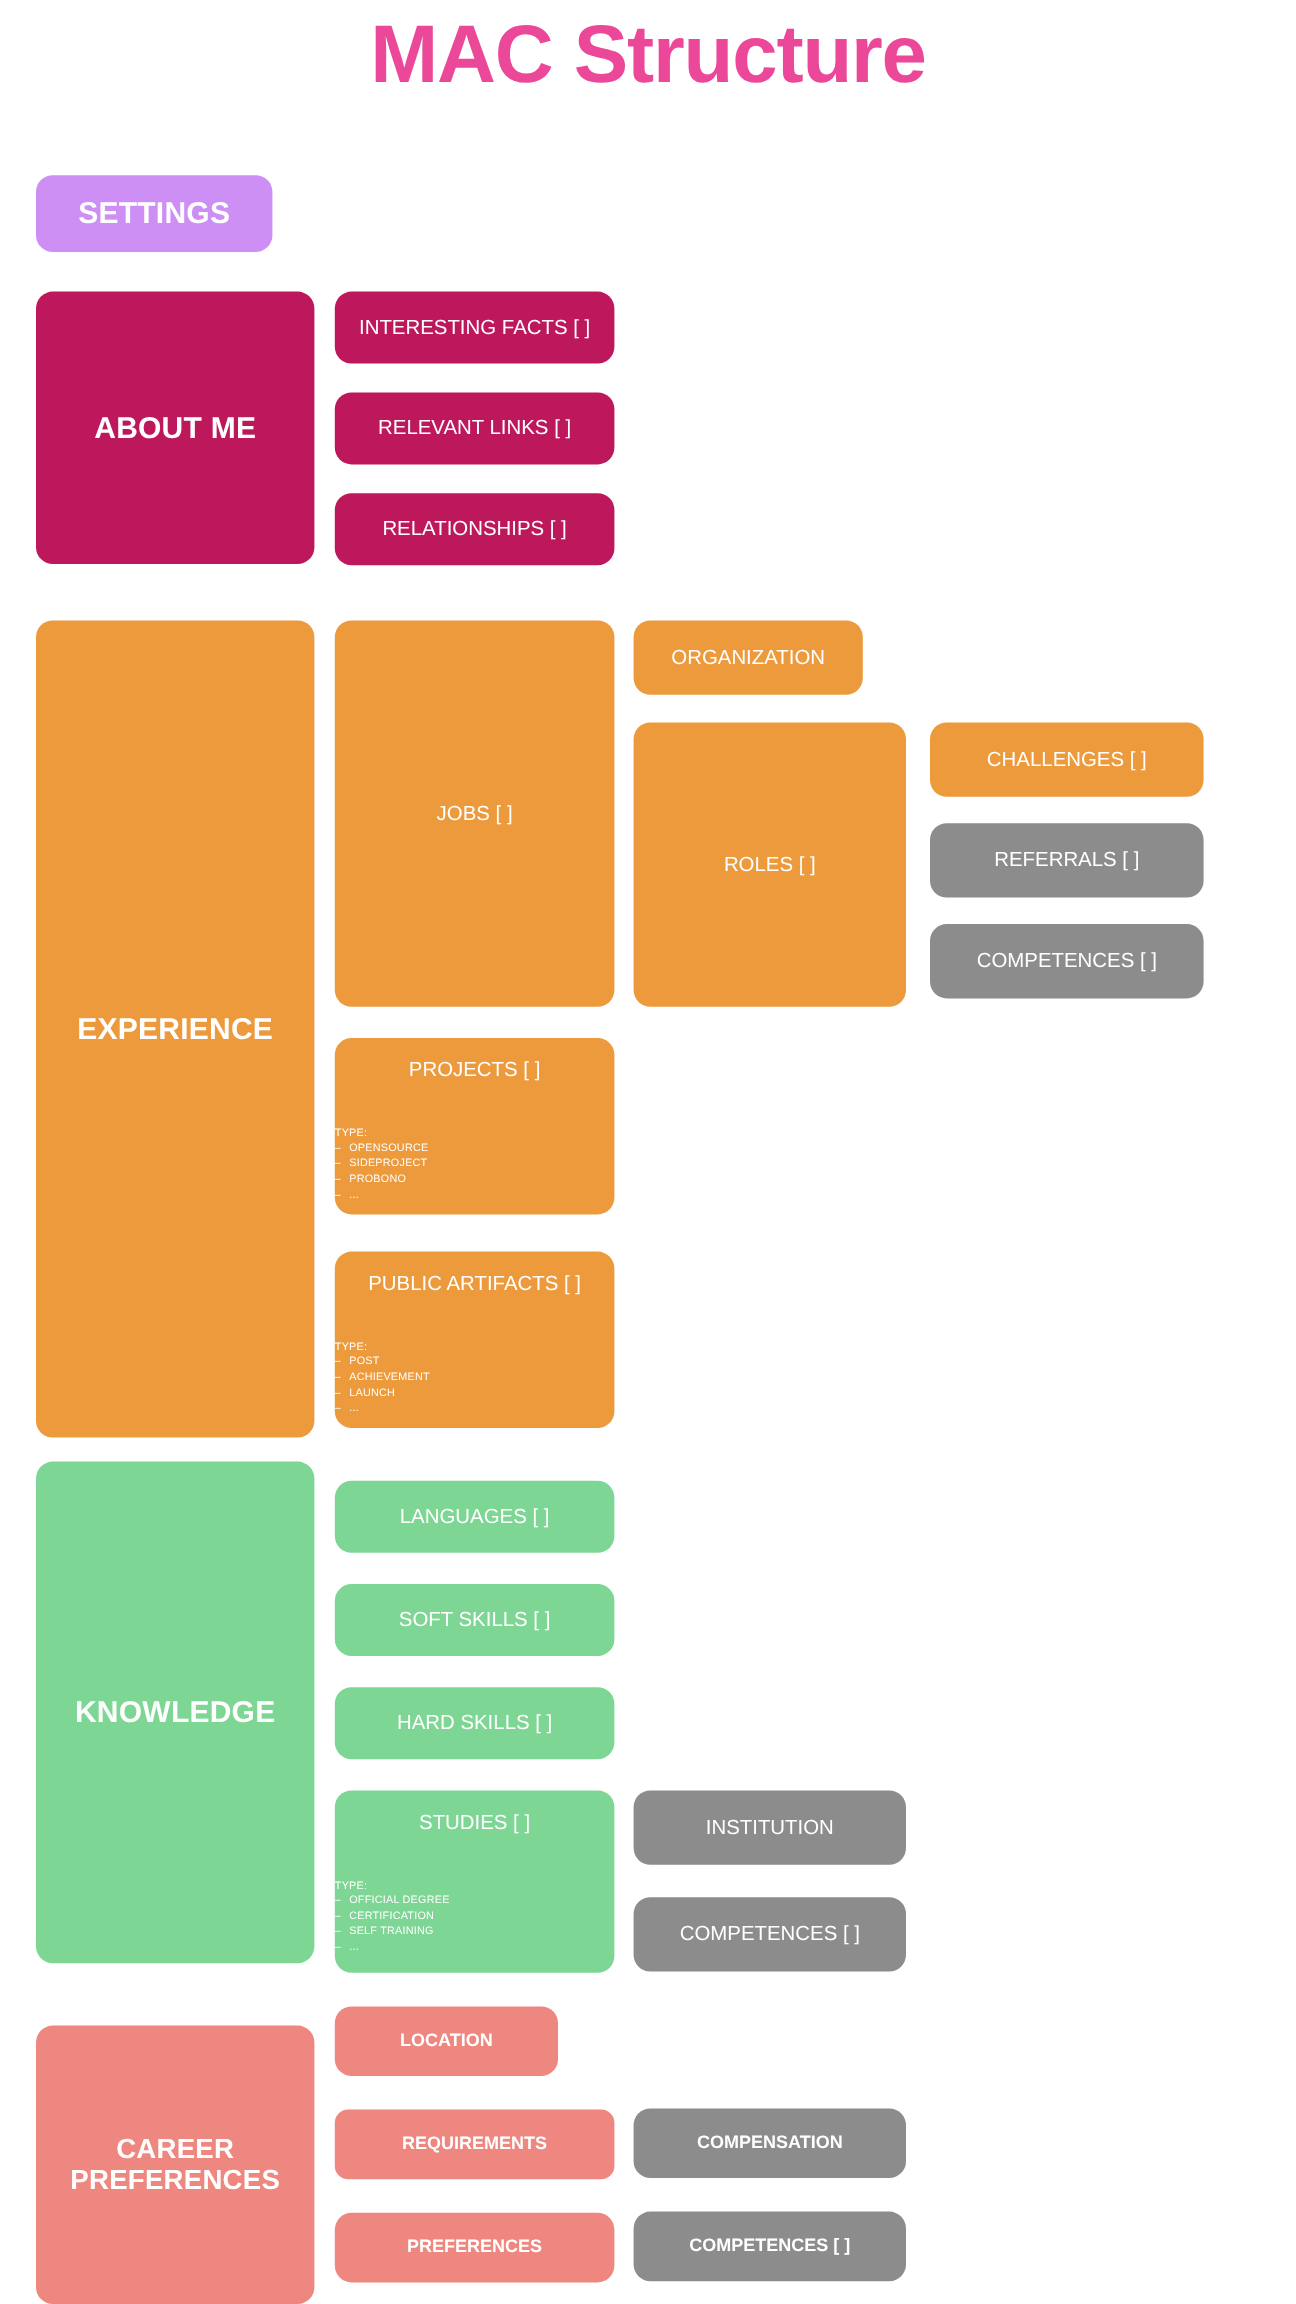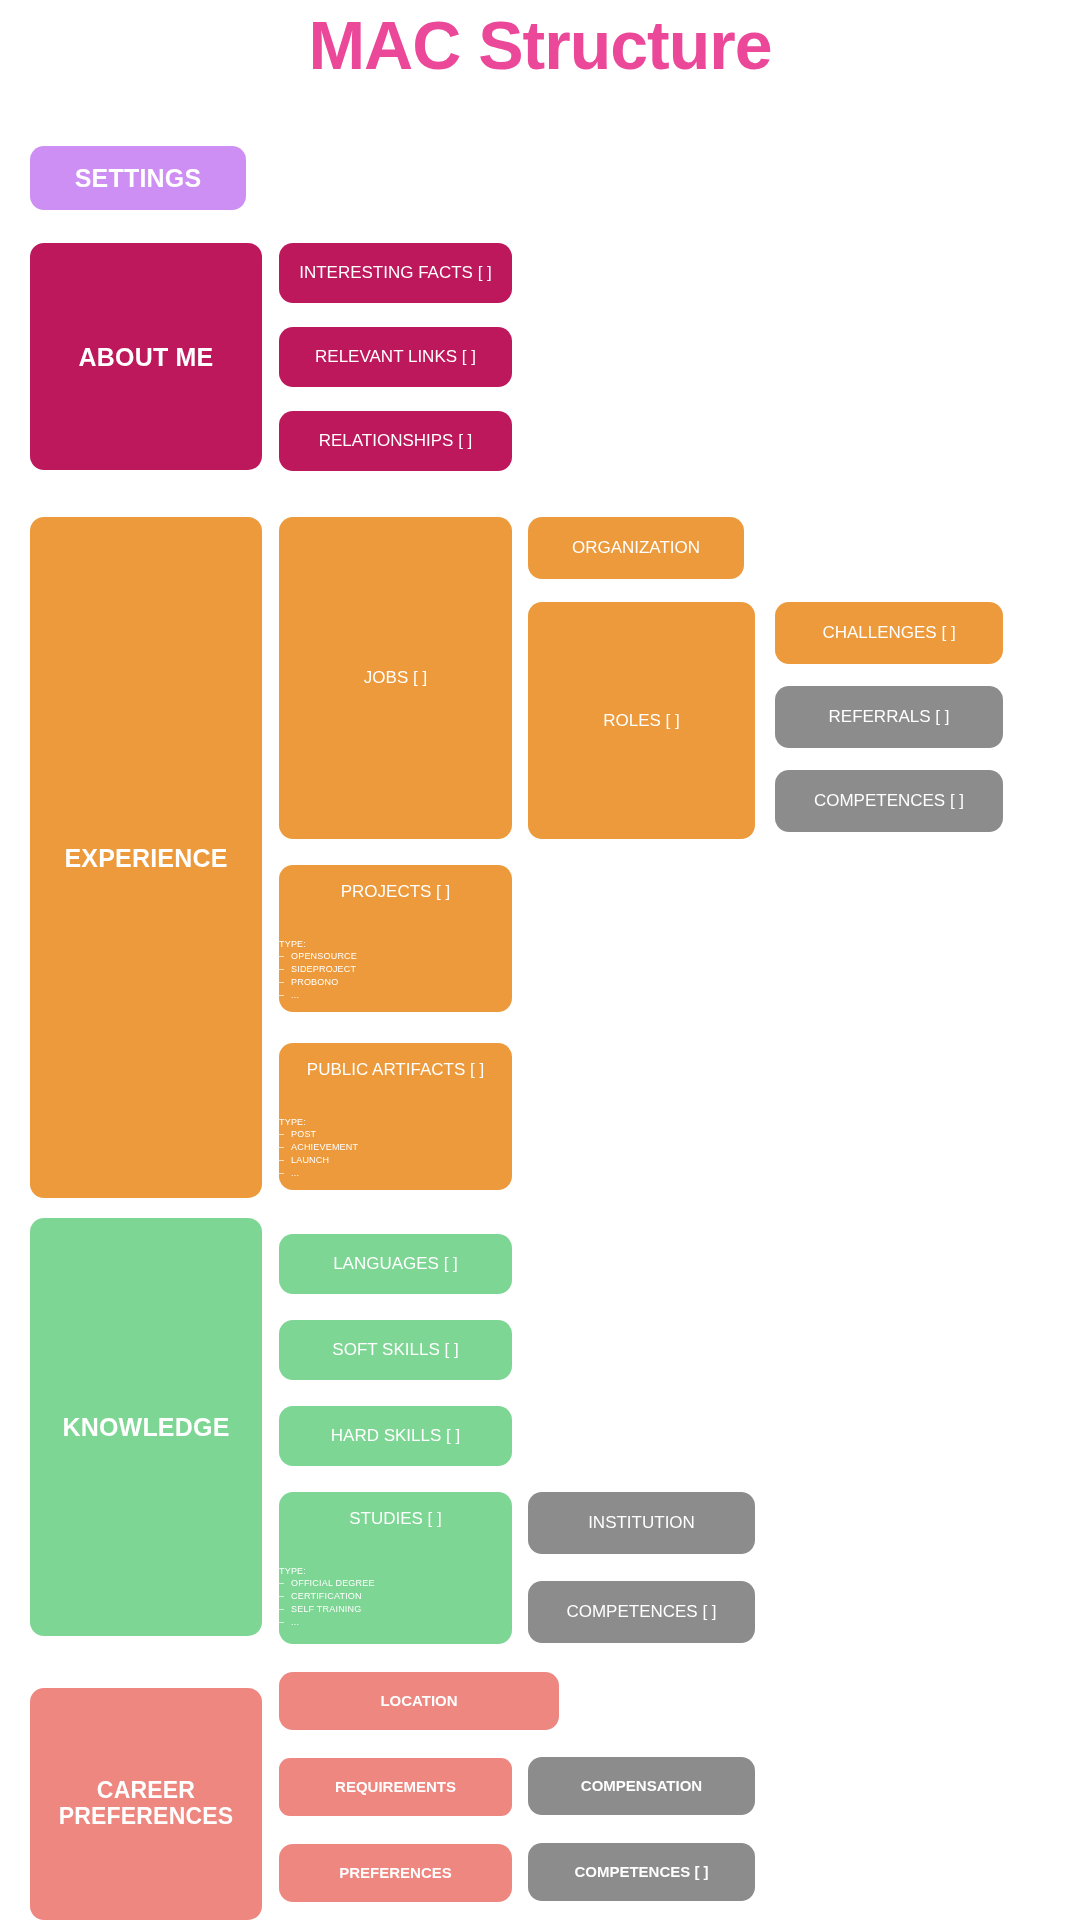--- a/index.html
+++ b/index.html
@@ -89,21 +89,21 @@
   .c-red    { background: #ee8780; }
   .c-gray   { background: #8c8c8c; }
 </style>
 </head>
 <body>
 
 <div id="canvas">
 
   <div class="page-title">MAC Structure</div>
 
-  <div class="node c-purple cat" style="left:30px; top:146px; width:216px; height:64px;">
+  <div class="node c-purple cat" style="left:30px; top:146px; width:197px; height:64px;">
     <span class="node-label">SETTINGS</span>
   </div>
 
   <div class="node c-blue cat" style="left:30px; top:243px; width:232px; height:227px;">
     <span class="node-label">ABOUT ME</span>
   </div>
   <div class="node c-blue pill" style="left:279px; top:243px; width:233px; height:60px;">
     <span class="node-label">INTERESTING FACTS [ ]</span>
   </div>
   <div class="node c-blue pill" style="left:279px; top:327px; width:233px; height:60px;">
@@ -114,21 +114,21 @@
   </div>
 
   <div class="node c-orange cat" style="left:30px; top:517px; width:232px; height:681px;">
     <span class="node-label">EXPERIENCE</span>
   </div>
 
   <div class="node c-orange pill" style="left:279px; top:517px; width:233px; height:322px;">
     <span class="node-label">JOBS [ ]</span>
   </div>
 
-  <div class="node c-orange pill" style="left:528px; top:517px; width:216px; height:62px;">
+  <div class="node c-orange pill" style="left:528px; top:517px; width:191px; height:62px;">
     <span class="node-label">ORGANIZATION</span>
   </div>
 
   <div class="node c-orange pill" style="left:528px; top:602px; width:227px; height:237px;">
     <span class="node-label">ROLES [ ]</span>
   </div>
 
   <div class="node c-orange pill" style="left:775px; top:602px; width:228px; height:62px;">
     <span class="node-label">CHALLENGES [ ]</span>
   </div>
@@ -193,21 +193,21 @@
     <span class="node-label">COMPETENCES [ ]</span>
   </div>
 
   <div class="node c-red cat small-cat" style="left:30px; top:1672px; width:232px; height:232px;">
     <span class="node-label">
       <span>CAREER</span><br>
       <span>PREFERENCES</span>
     </span>
   </div>
 
-  <div class="node c-red pill tiny" style="left:279px; top:1672px; width:280px; height:58px;text-align:center;">
+  <div class="node c-red pill tiny" style="left:279px; top:1672px; width:186px; height:58px;text-align:center;">
     <span class="node-label">LOCATION</span>
   </div>
   <div class="node c-red pill tiny" style="left:279px; top:1758px; width:233px; height:58px;border-radius:11px;">
     <span class="node-label">REQUIREMENTS</span>
   </div>
   <div class="node c-red pill tiny" style="left:279px; top:1844px; width:233px; height:58px;">
     <span class="node-label">PREFERENCES</span>
   </div>
 
   <div class="node c-gray pill tiny" style="left:528px; top:1757px; width:227px; height:58px;">

